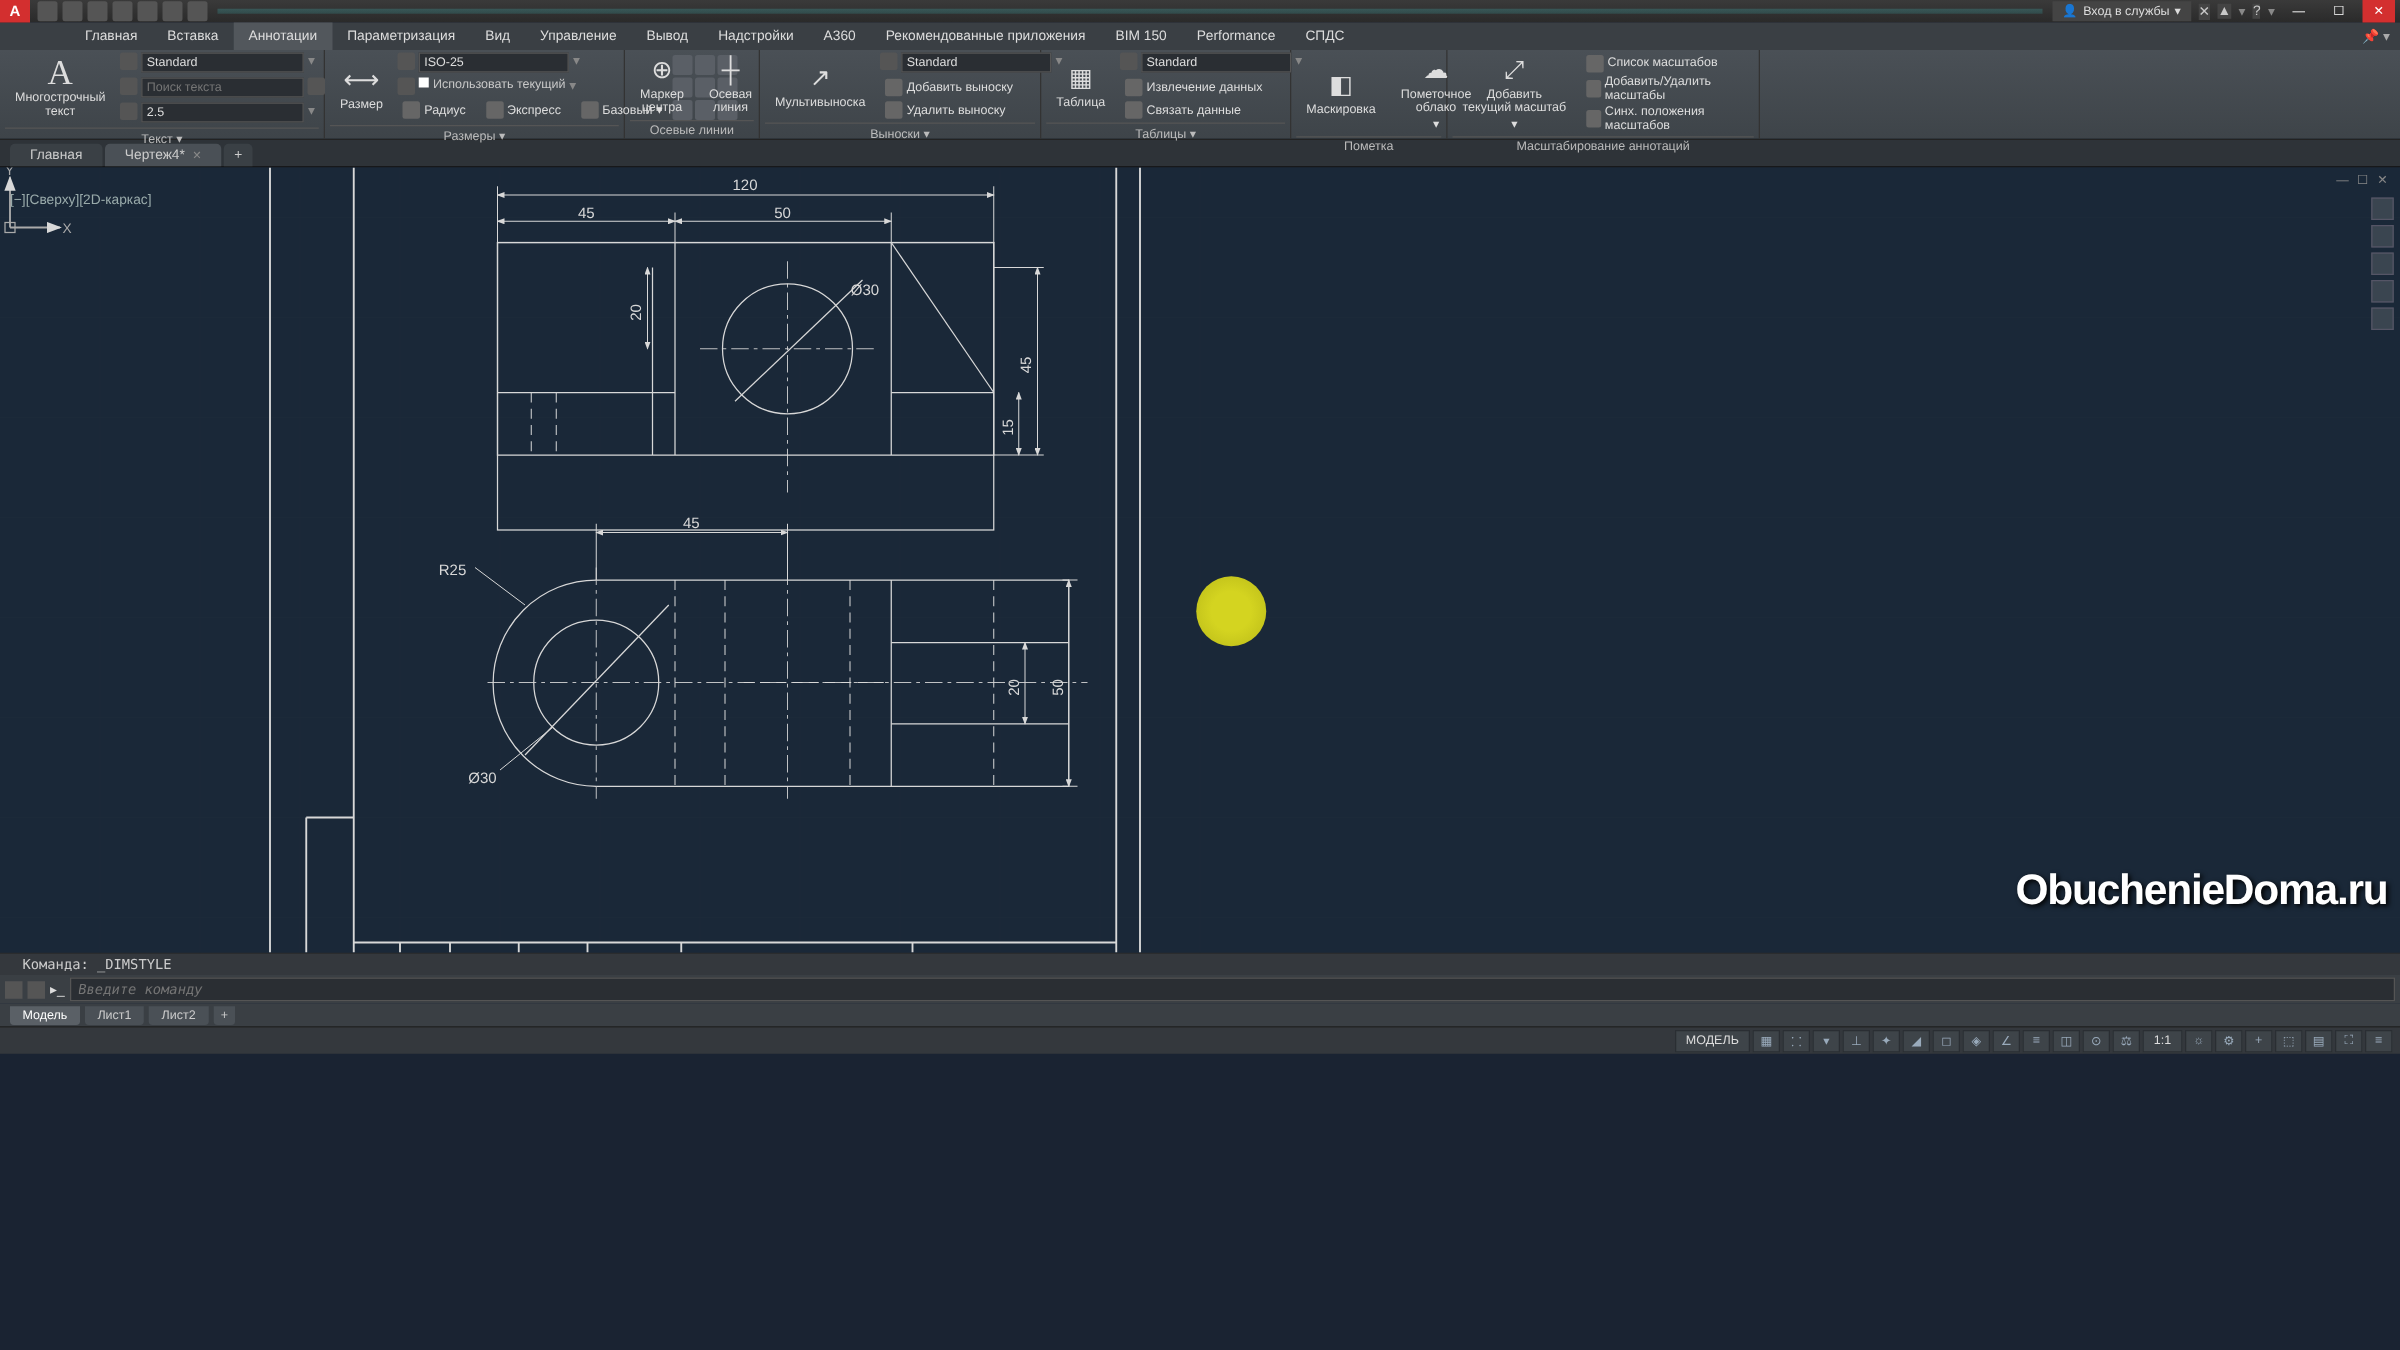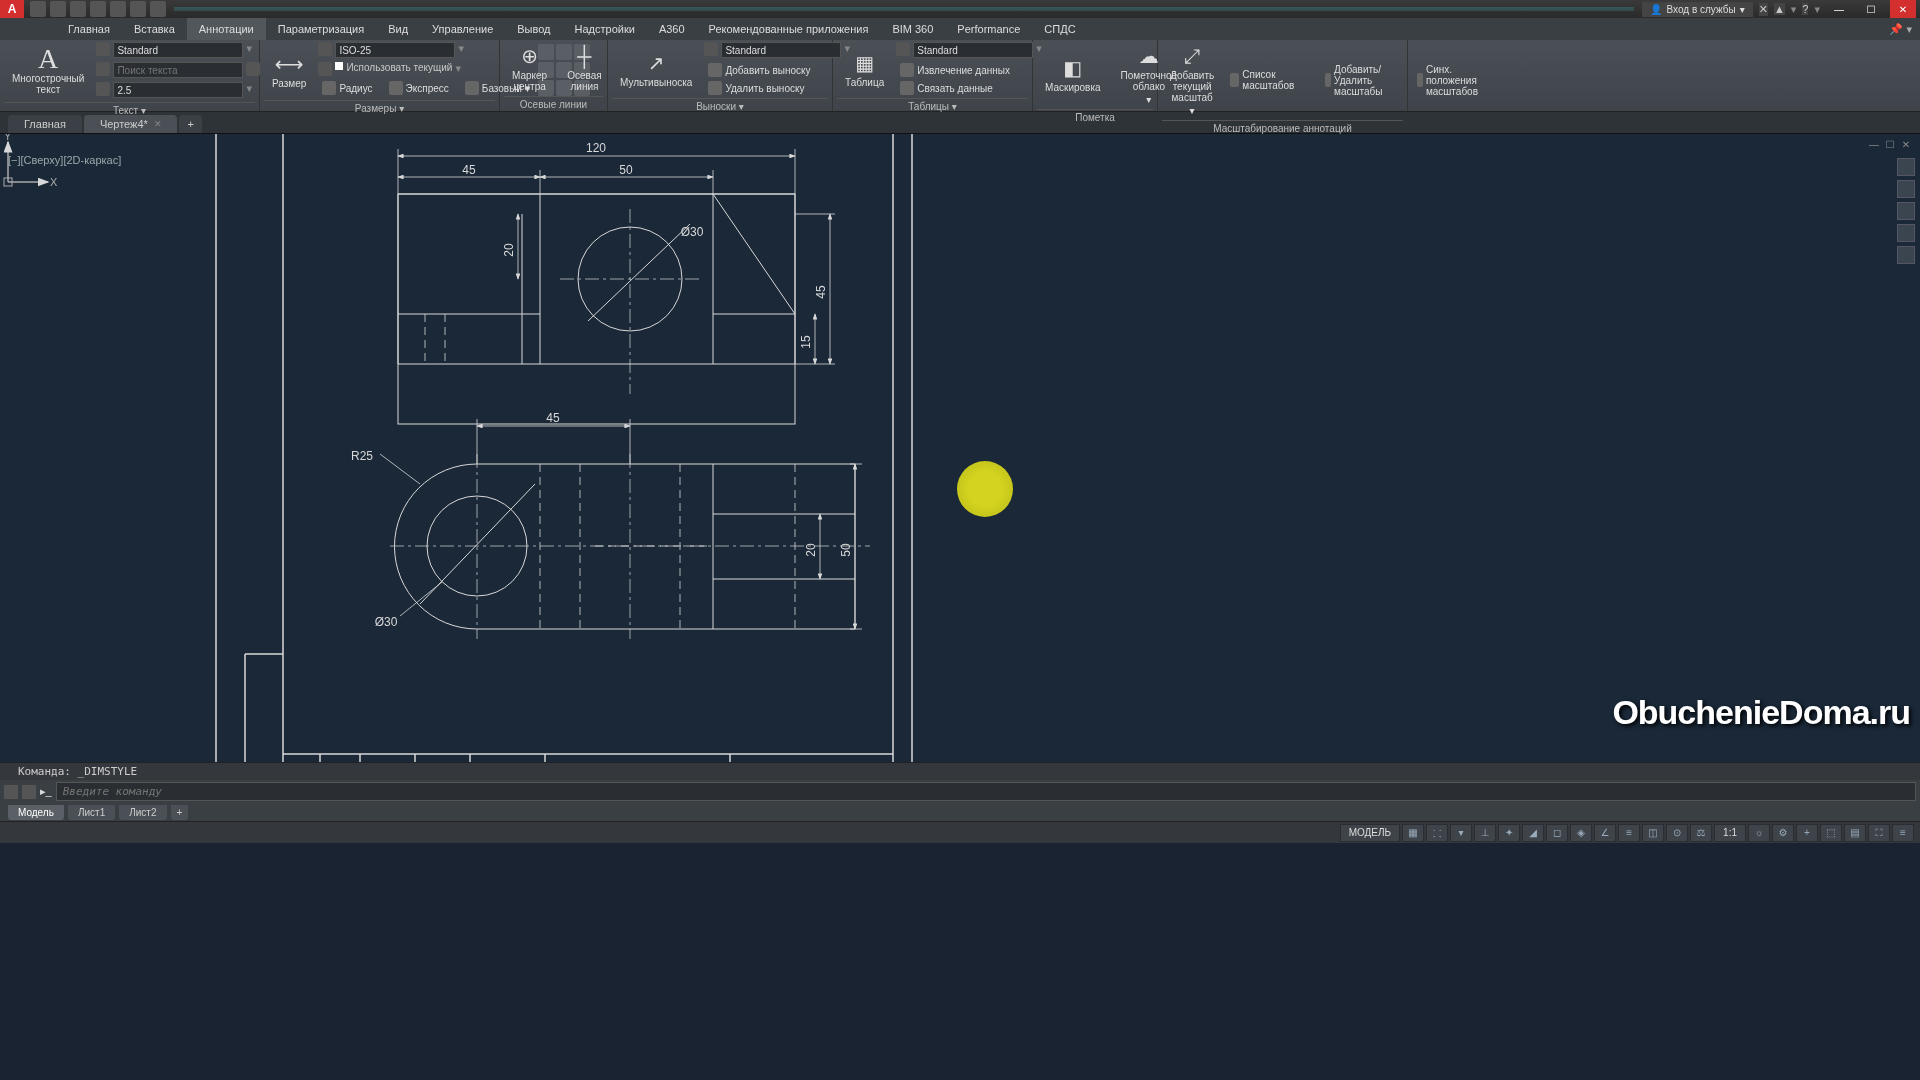--- a/index.html
+++ b/index.html
@@ -126,21 +126,21 @@
   <div class="tab">Главная</div>
   <div class="tab">Вставка</div>
   <div class="tab active">Аннотации</div>
   <div class="tab">Параметризация</div>
   <div class="tab">Вид</div>
   <div class="tab">Управление</div>
   <div class="tab">Вывод</div>
   <div class="tab">Надстройки</div>
   <div class="tab">A360</div>
   <div class="tab">Рекомендованные приложения</div>
-  <div class="tab">BIM 360</div>
+  <div class="tab">BIM 150</div>
   <div class="tab">Performance</div>
   <div class="tab">СПДС</div>
   <div class="right">
       <span style="color:#aaa">📌 ▾</span>
     </div>
 </div>
 
 <div class="ribbon">
 
   <div class="panel" style="width:260px">
@@ -290,21 +290,21 @@
       <div class="bigbtn"><div class="ico">☁</div><span style="white-space:pre-line">Пометочное
 облако</span> ▾</div>
     </div>
     <div class="panel-title">Пометка</div>
   </div>
 
   <div class="panel" style="width:250px">
     <div class="panel-body">
       <div class="bigbtn"><div class="ico">⤢</div><span style="white-space:pre-line">Добавить
 текущий масштаб</span> ▾</div>
-      <div style="display:flex;flex-direction:row;gap:18px;flex:1">
+      <div style="display:flex;flex-direction:column;gap:0;flex:1">
         <div class="smallbtn">
             <span class="si"></span>
             <span>Список масштабов</span>
           </div>
         <div class="smallbtn">
             <span class="si"></span>
             <span>Добавить/Удалить масштабы</span>
           </div>
         <div class="smallbtn">
             <span class="si"></span>

